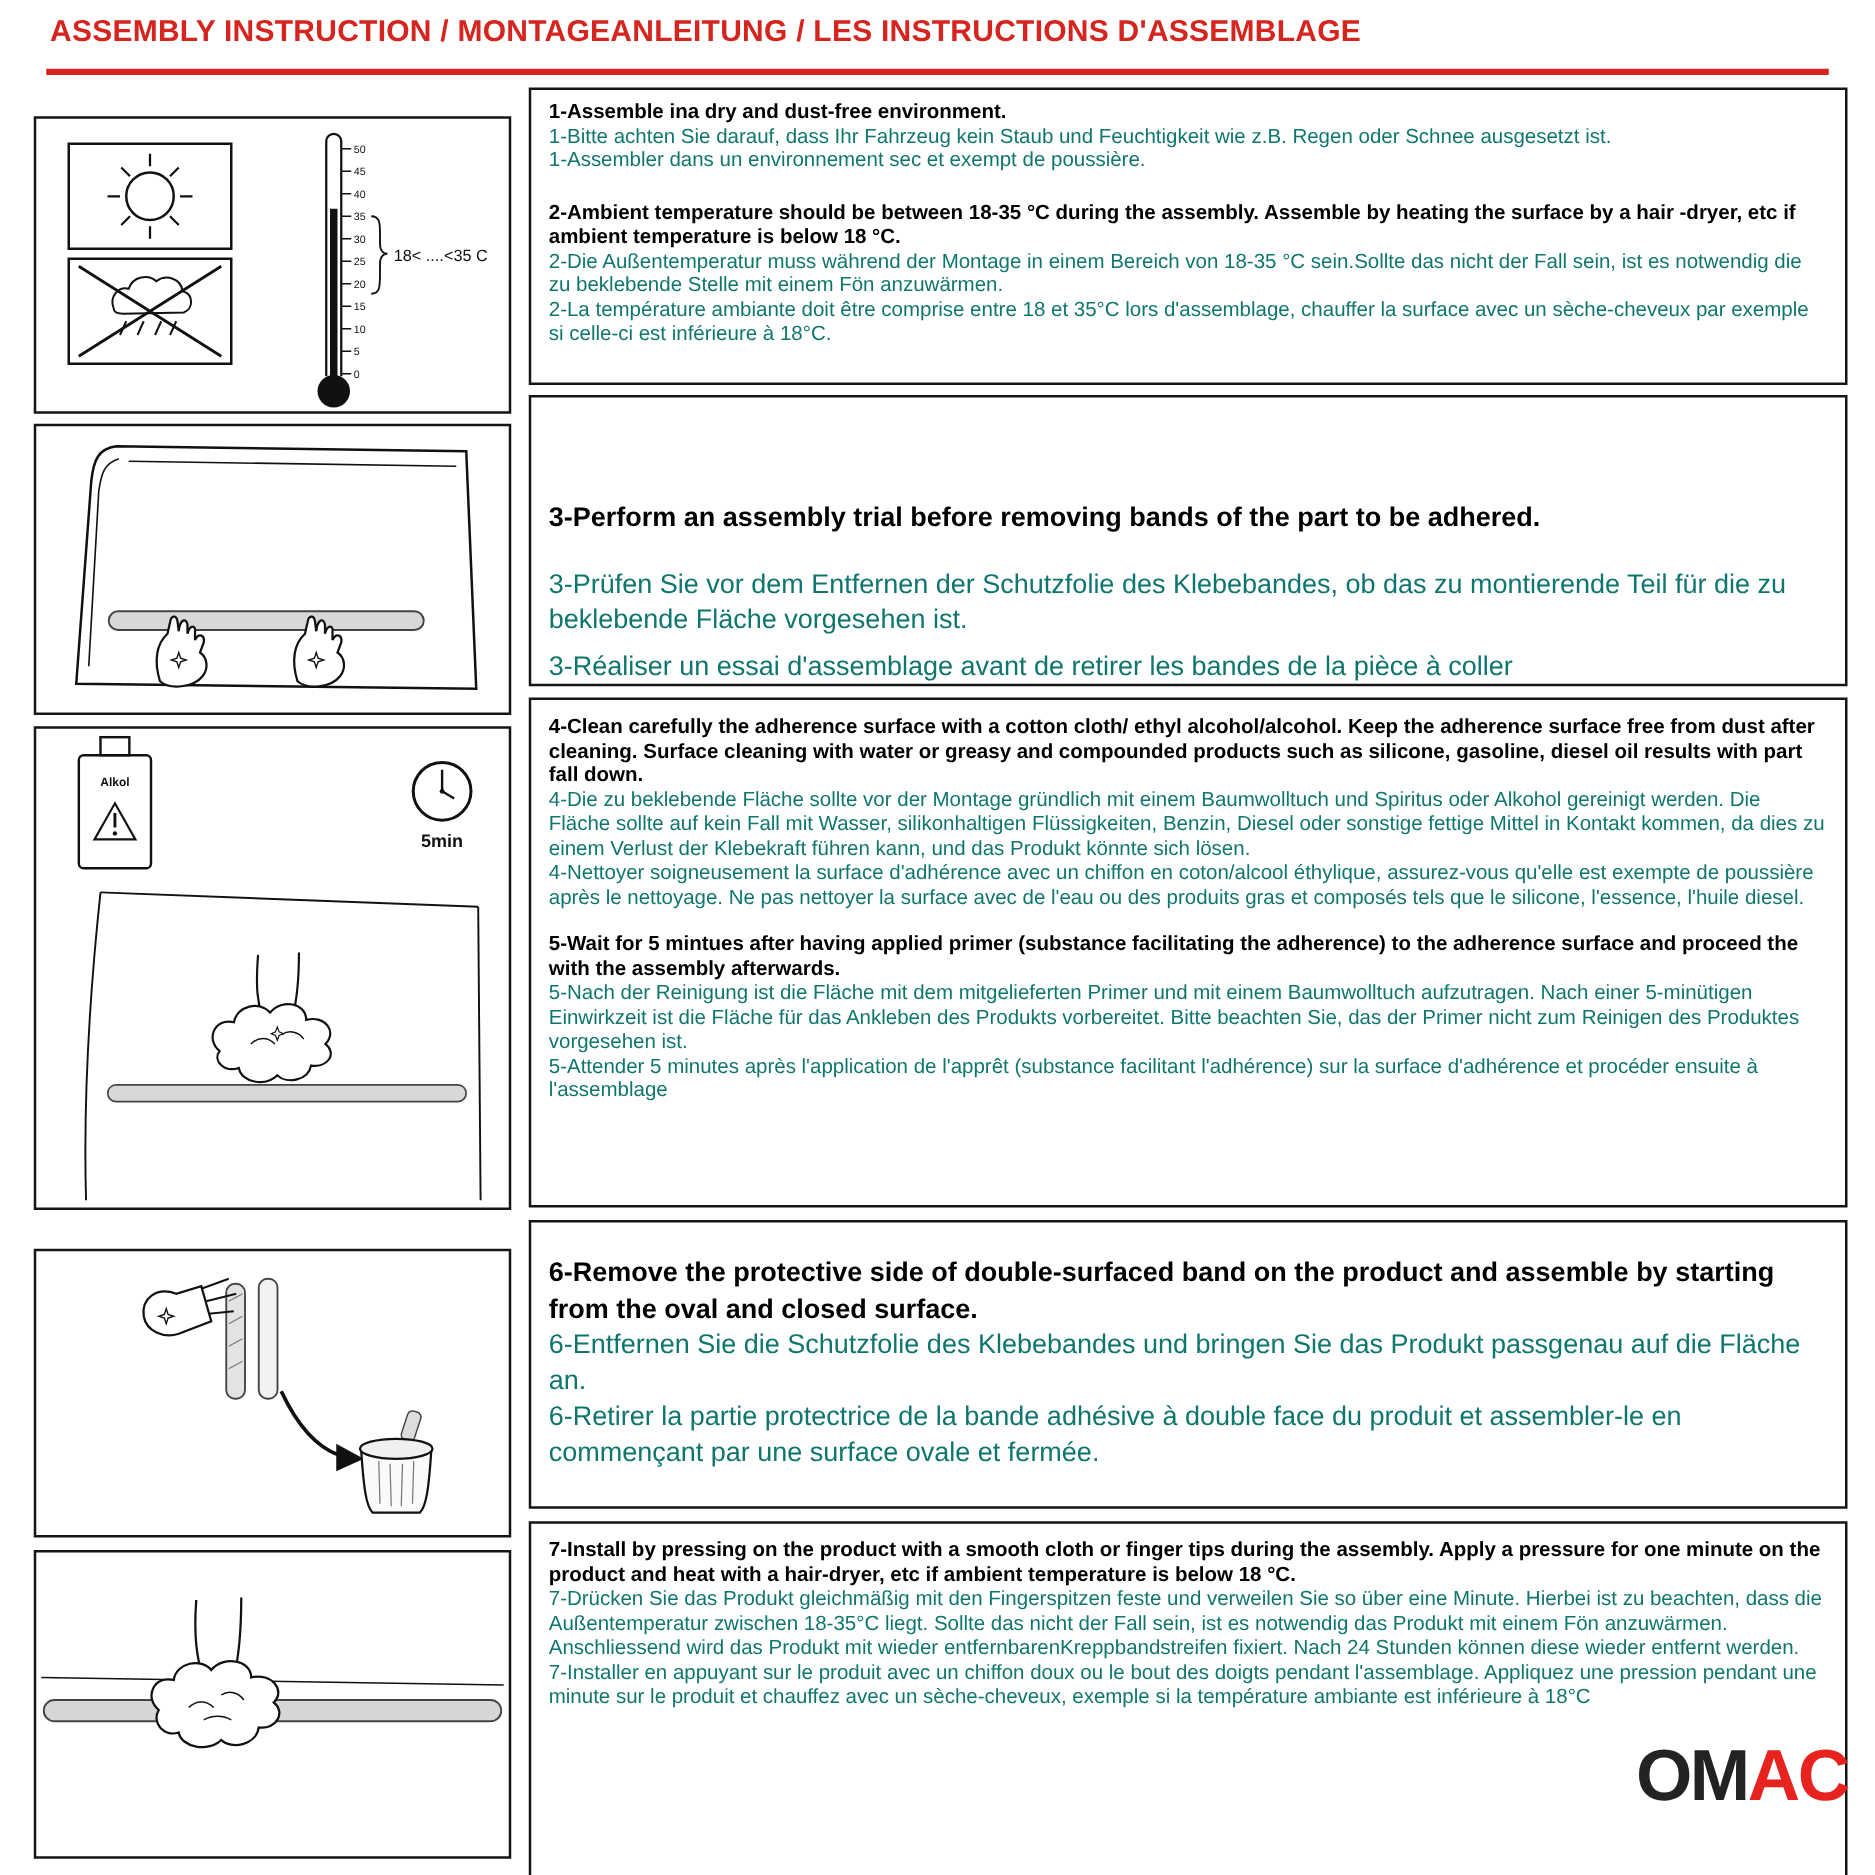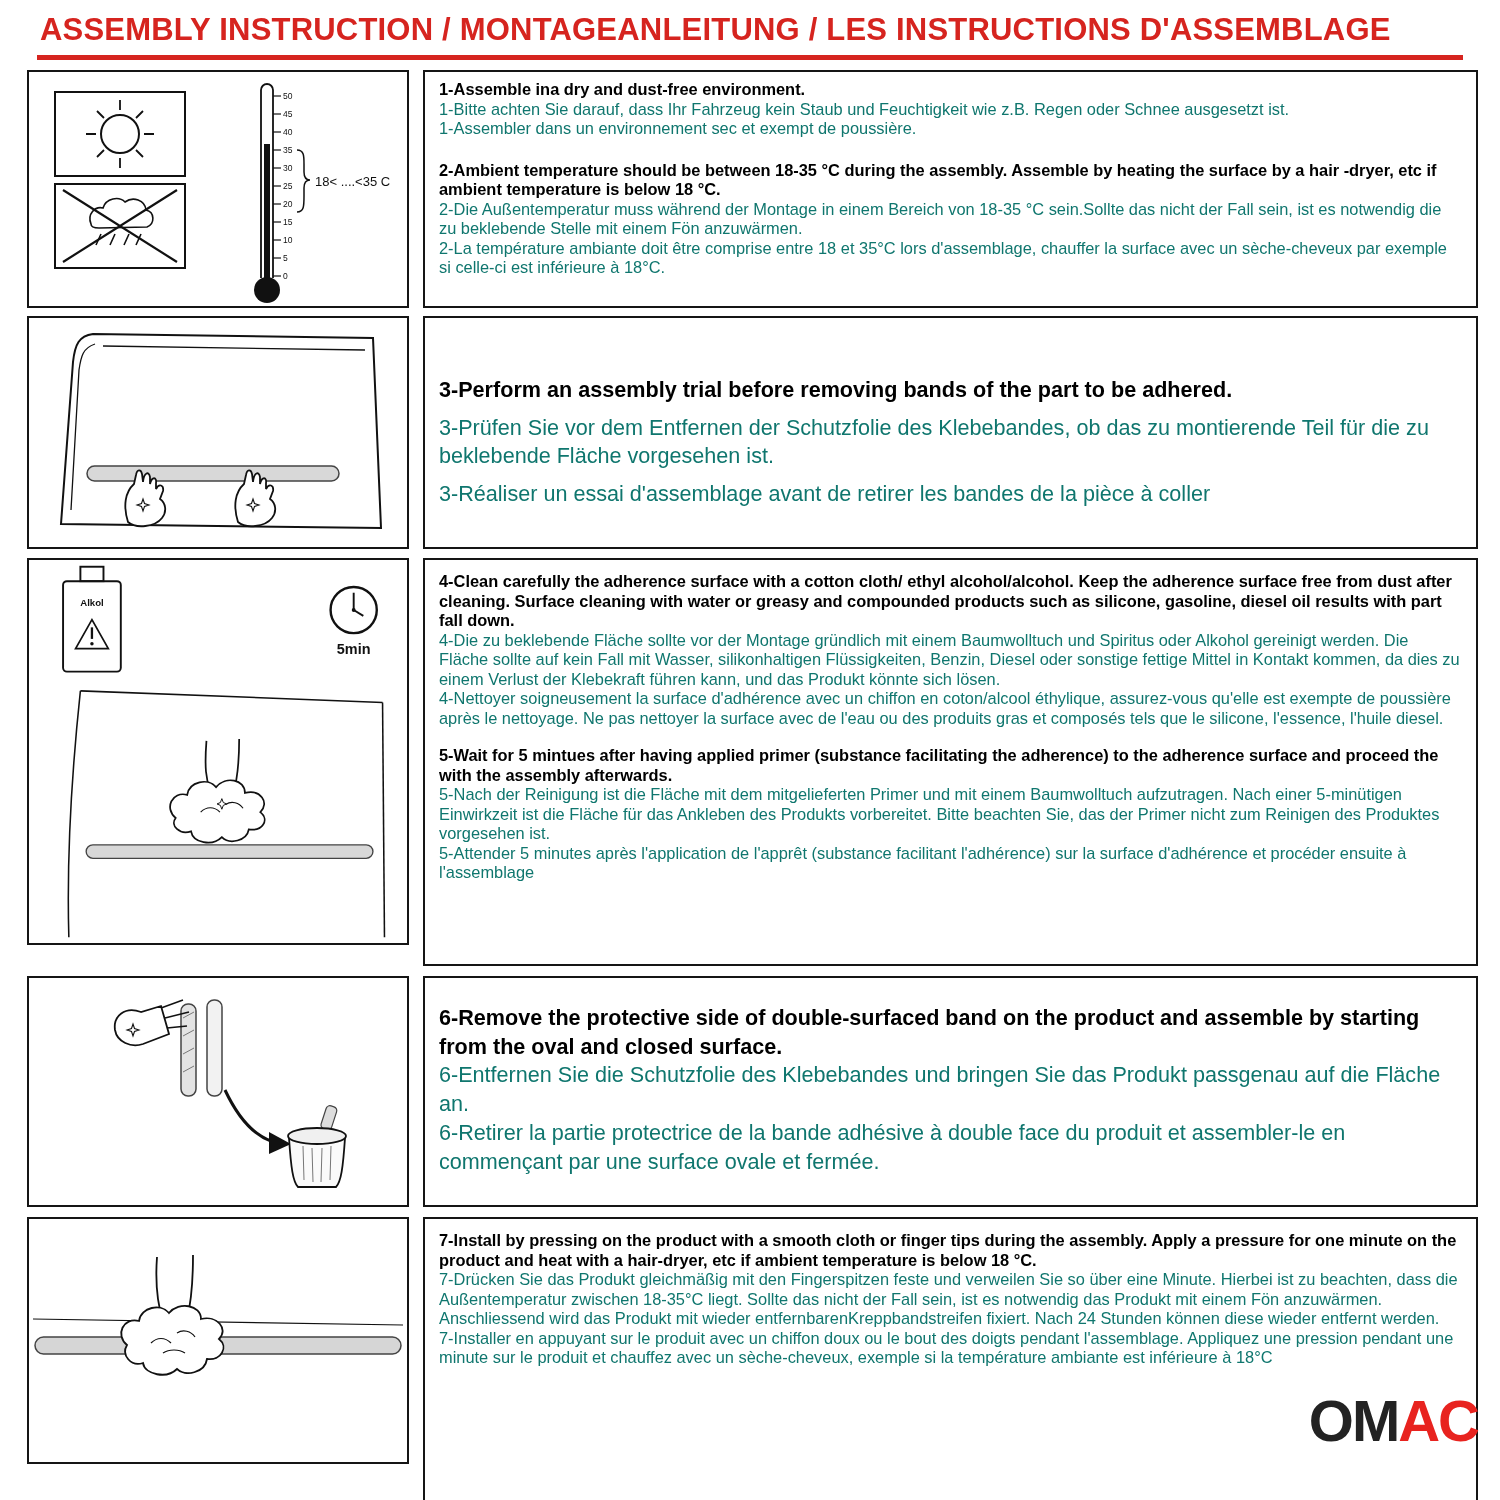--- a/index.html
+++ b/index.html
@@ -1,30 +1,30 @@
 <!DOCTYPE html>
 <html><head>
 <meta charset="utf-8">
 <style>
   html,body{margin:0;padding:0;background:#fff;}
   .page{position:relative;width:1500px;height:1500px;background:#fff;
         font-family:"Liberation Sans",sans-serif;color:#222;overflow:hidden;}
-  .title{position:absolute;left:40px;top:12px;font-size:31px;font-weight:800;
+  .title{position:absolute;left:40px;top:12px;font-size:24px;font-weight:800;
          color:#d6241f;letter-spacing:.2px;white-space:nowrap;}
   .title-rule{position:absolute;left:37px;top:55px;width:1426px;height:5px;background:#d6241f;}
   .box{position:absolute;background:#fff;border:2px solid #151515;box-sizing:border-box;}
-  .figbox{left:27px;width:382px;}
+  .figbox{left:27px;width:382px;margin-top:23px;}
   .txtbox{left:423px;width:1055px;padding:8px 16px 8px 14px;}
   .txt-sm{font-size:16.4px;line-height:1.19;}
   .txt-lg{font-size:21.6px;line-height:1.33;}
   .p{margin:0;}
   .b{font-weight:700;color:#000000;}
   .r{color:#0f766e;}
   .gap{height:22px;}
-  .mb8{margin-bottom:9px;}
+  .mb8{margin-bottom:9px;margin-top:24px;}
   .figbox svg{display:block;width:100%;height:100%;}
   .logo{position:absolute;top:1392px;right:22px;font-size:58px;font-weight:900;
         letter-spacing:-2px;line-height:1;white-space:nowrap;}
   .logo .dk{color:#232323;margin-top:24px;}
   .logo .rd{color:#e8231f;}
   text{font-family:"Liberation Sans",sans-serif;fill:#111;}
 </style>
 </head>
 <body>
 

